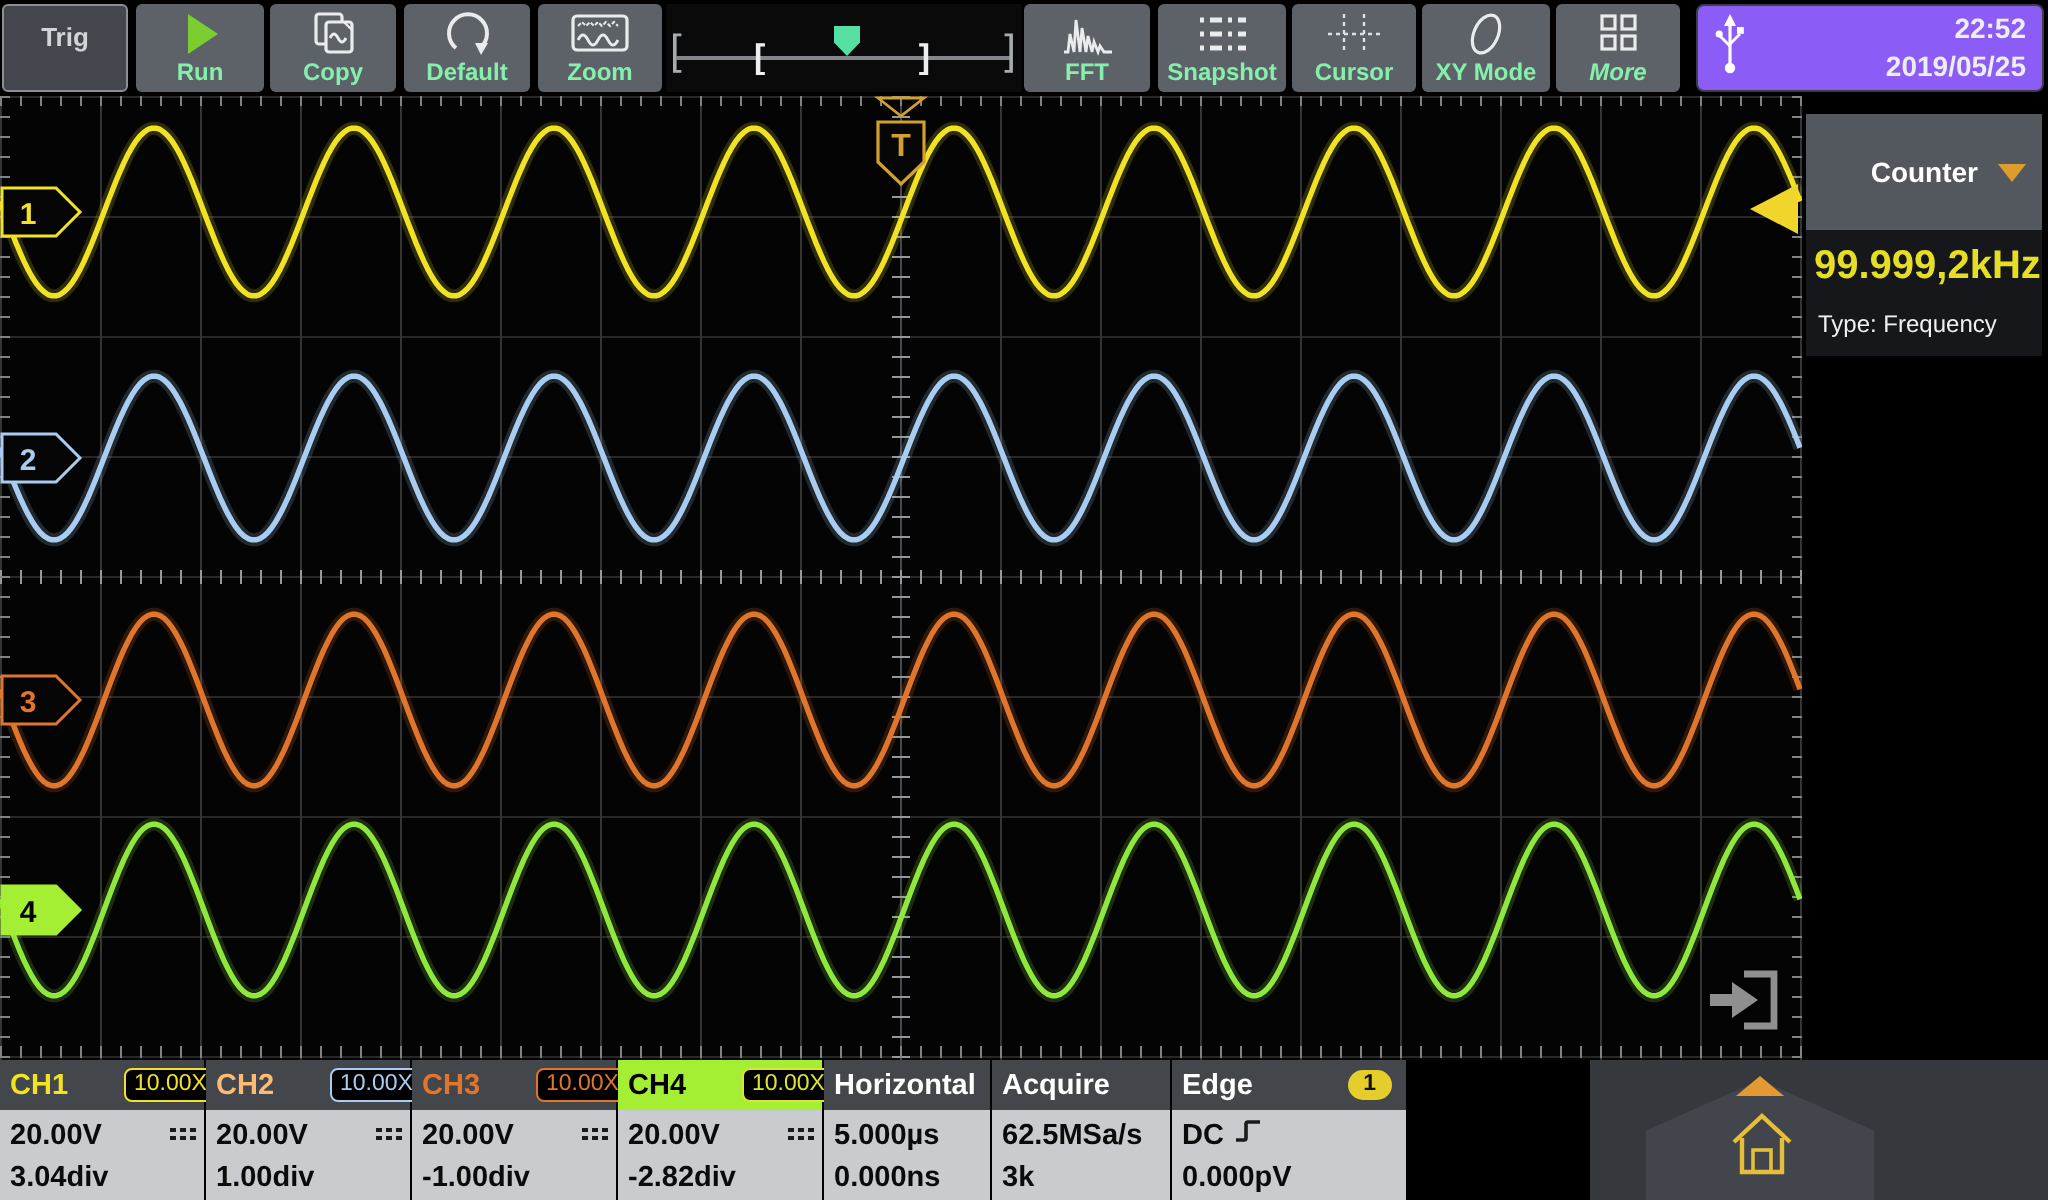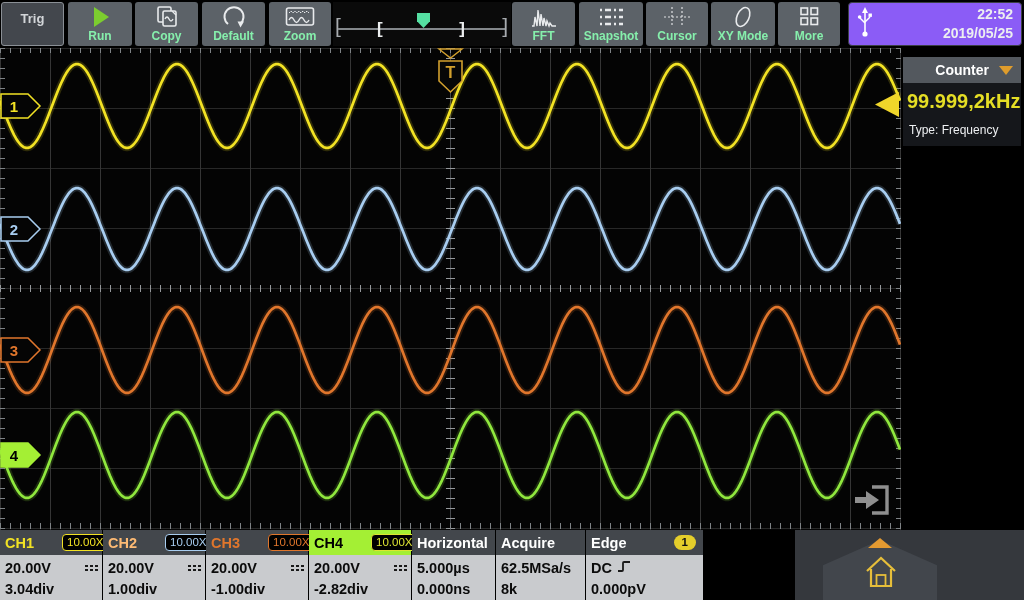--- a/index.html
+++ b/index.html
@@ -51,21 +51,21 @@
   .ch-tag text{font-family:"Liberation Sans",sans-serif;font-size:15px;font-weight:bold;}
   #tag1{top:45px;} #tag2{top:168px;} #tag3{top:289px;} #tag4{top:394px;}
   #trig-marker{position:absolute;left:431px;top:0;}
   #trig-level{position:absolute;left:873px;top:43px;}
   #enter-icon{position:absolute;left:851px;top:435px;opacity:.85;cursor:pointer;}
 
   
   #rightbar{position:absolute;left:901px;top:48px;width:123px;height:482px;background:#000;}
   #counter{position:absolute;left:2px;top:9px;width:118px;}
   #counter-head{height:26px;background:#53585e;display:flex;align-items:center;
-      justify-content:flex-end;padding:0 8px;cursor:pointer;}
+      justify-content:flex-end;padding:16px 8px;cursor:pointer;}
   #counter-title{color:#fff;font-size:14px;font-weight:bold;margin-right:10px;}
   #counter-caret{width:0;height:0;border-left:7px solid transparent;border-right:7px solid transparent;
       border-top:9px solid #de9c2c;}
   #counter-body{background:#15171b;padding:7px 4px 9px 4px;}
   #counter-value{color:#e5de25;font-size:20px;font-weight:bold;text-align:center;}
   #counter-type{color:#eef0f2;font-size:12px;margin-top:10px;padding-left:2px;}
 
   
   #bottombar{position:absolute;left:0;top:530px;width:1024px;height:70px;background:#000;display:flex;}
   .cell{margin-right:1px;cursor:pointer;}
@@ -187,21 +187,21 @@
 
     <div class="tb-btn" style="left:711px;width:64px;">
       <span>
         <svg width="26" height="24" viewBox="0 0 26 24" fill="none" stroke="#e9ebed" stroke-width="1.6">
           <ellipse cx="13" cy="12" rx="6" ry="10" transform="rotate(24 13 12)"></ellipse>
         </svg>
       </span>
       <span class="lbl">XY Mode</span>
     </div>
 
-    <div class="tb-btn" style="left:778px;width:62px;">
+    <div class="tb-btn" style="left:778px;width:62px;font-style:italic;">
       <span>
         <svg width="24" height="24" viewBox="0 0 24 24" fill="none" stroke="#e9ebed" stroke-width="1.6">
           <rect x="4" y="3" width="6.5" height="6.5"></rect>
             <rect x="14" y="3" width="6.5" height="6.5"></rect>
           <rect x="4" y="13" width="6.5" height="6.5"></rect>
             <rect x="14" y="13" width="6.5" height="6.5"></rect>
         </svg>
       </span>
       <span class="lbl">More</span>
     </div>
@@ -383,21 +383,21 @@
 
     <div class="cell a-cell">
       <div class="cell-head">
         <span class="info-title">Acquire</span>
       </div>
       <div class="cell-body">
         <div class="val-row">
             <span>62.5MSa/s</span>
           </div>
         <div class="val-row">
-            <span>8k</span>
+            <span>3k</span>
           </div>
       </div>
     </div>
 
     <div class="cell e-cell">
       <div class="cell-head">
         <span class="info-title">Edge</span>
         <span class="src-badge">1</span>
       </div>
       <div class="cell-body">

